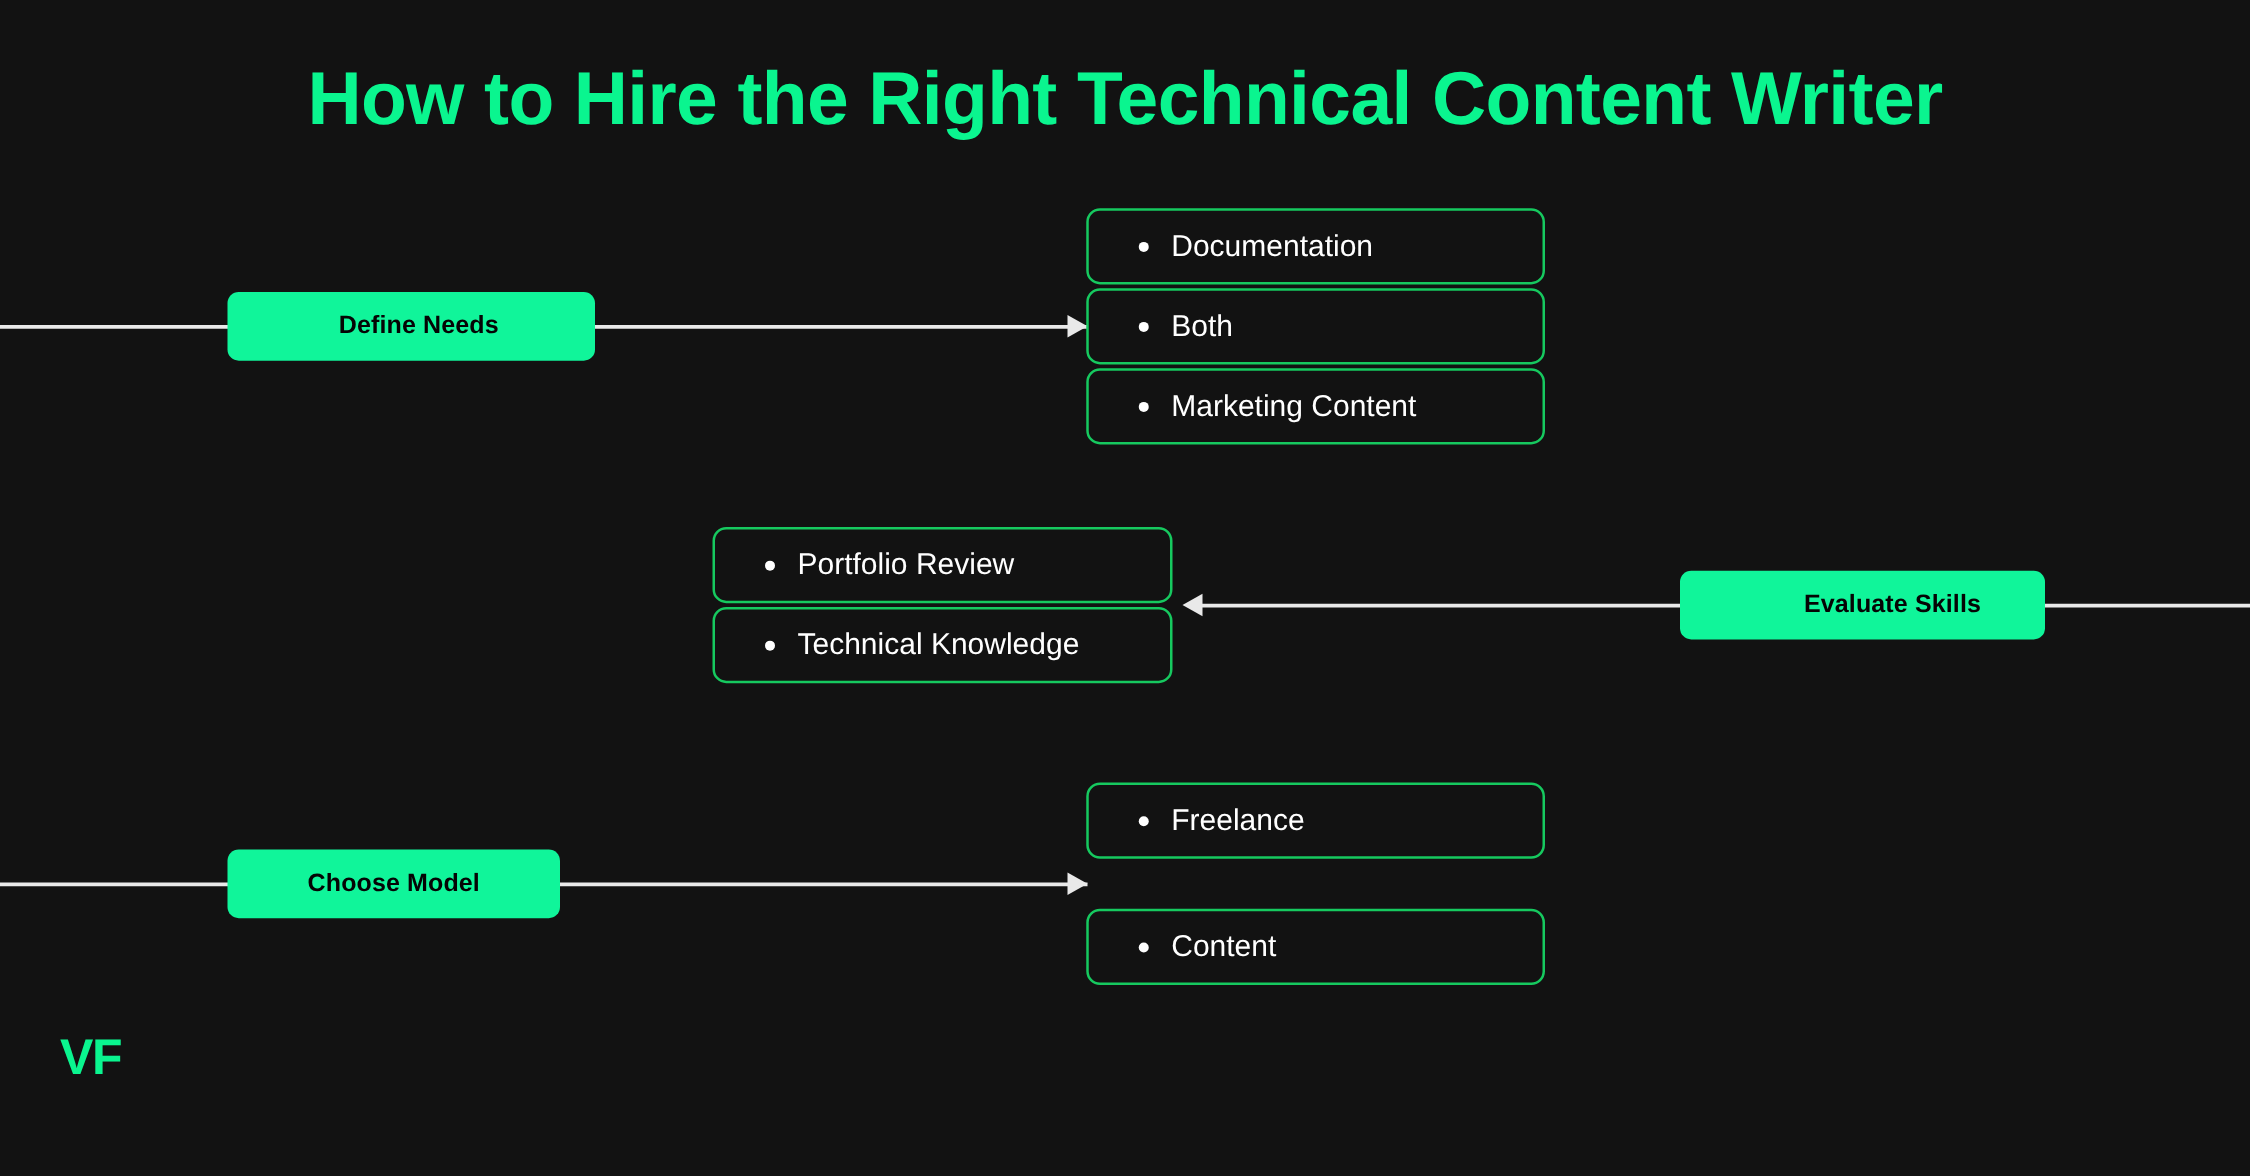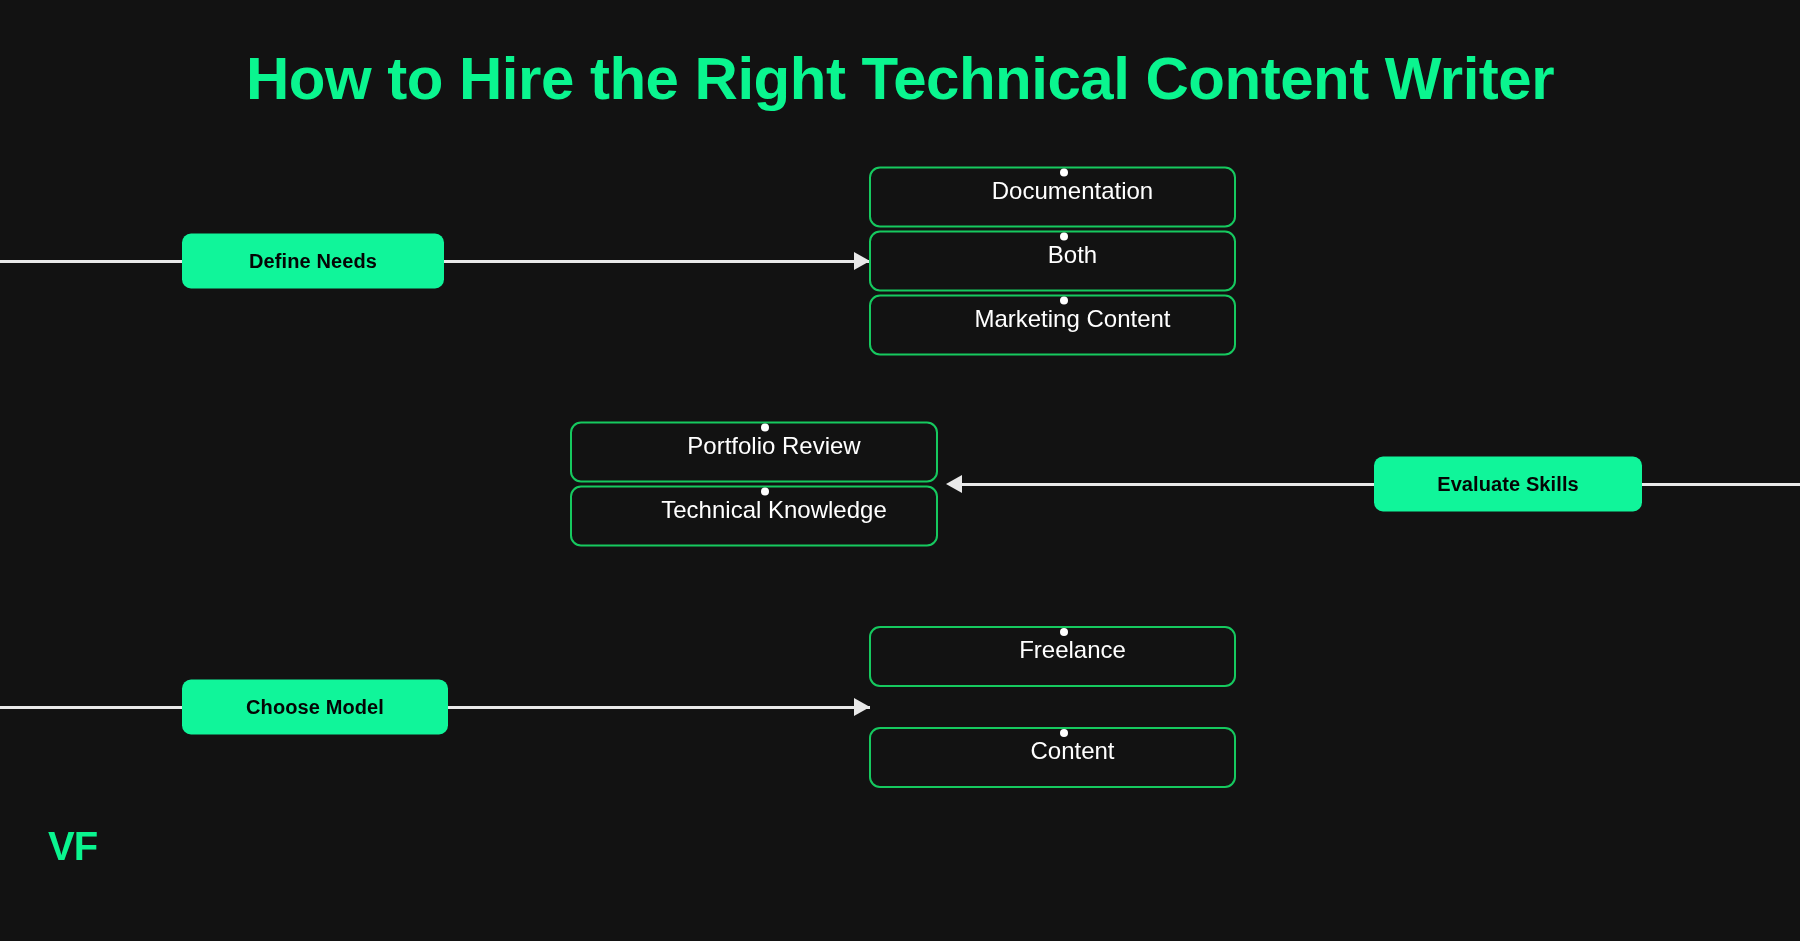--- a/index.html
+++ b/index.html
@@ -103,21 +103,20 @@
     background: #121212;
     height: 61px;
     display: flex;
     align-items: center;
     padding-left: 40px;
     color: #ffffff;
     font-family: "Liberation Sans", sans-serif;
     font-size: 24px;
     font-weight: 400;
     white-space: nowrap;
-    flex-direction: column;
   }
   .option .bullet {
     width: 8px;
     height: 8px;
     border-radius: 50%;
     background: #ffffff;
     margin-right: 18px;
     flex: 0 0 auto;
   }
 
@@ -138,21 +137,21 @@
 <body>
 
 <div id="canvas">
 
   <div class="title">How to Hire the Right Technical Content Writer</div>
 
   <div class="row" style="top:161px;">
     <div class="connector" style="left:0px; width:870px;"></div>
     <div class="arrowhead right" style="left:854px;"></div>
 
-    <div class="stage" style="left:182px; width:262px;">
+    <div class="stage" style="left:182px; width:282px;padding-left:12px;">
       <span>Define Needs</span>
     </div>
 
     <div class="options" style="left:869px; width:367px;">
       <div class="option">
         <span class="bullet"></span>
         <span>Documentation</span>
       </div>
       <div class="option">
         <span class="bullet"></span>
@@ -162,21 +161,21 @@
         <span class="bullet"></span>
         <span>Marketing Content</span>
       </div>
     </div>
   </div>
 
   <div class="row" style="top:384px;">
     <div class="connector" style="left:952px; width:848px;"></div>
     <div class="arrowhead left" style="left:946px;"></div>
 
-    <div class="stage" style="left:1374px; width:268px;">
+    <div class="stage" style="left:1344px; width:244px;padding-left:48px;">
       <span>Evaluate Skills</span>
     </div>
 
     <div class="options" style="left:570px; width:368px;">
       <div class="option">
         <span class="bullet"></span>
         <span>Portfolio Review</span>
       </div>
       <div class="option">
         <span class="bullet"></span>

